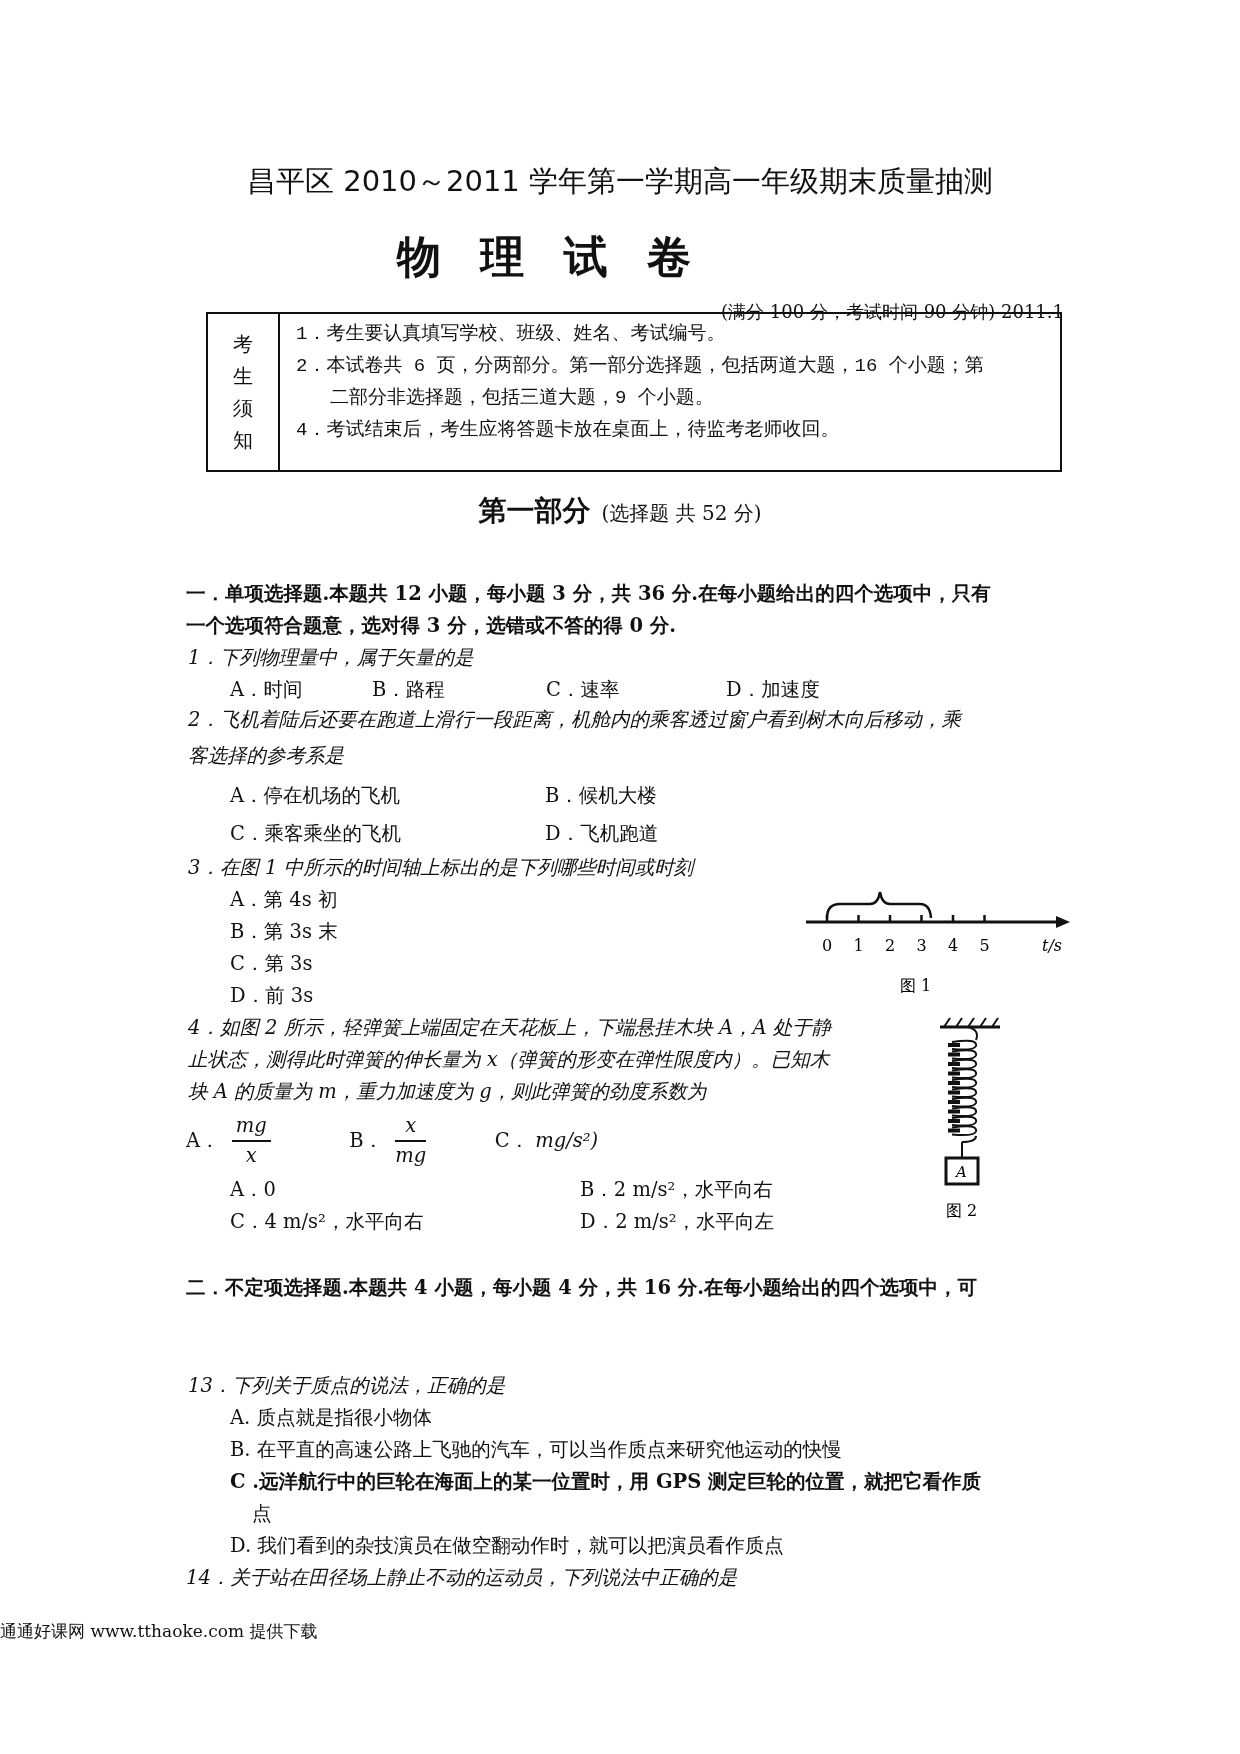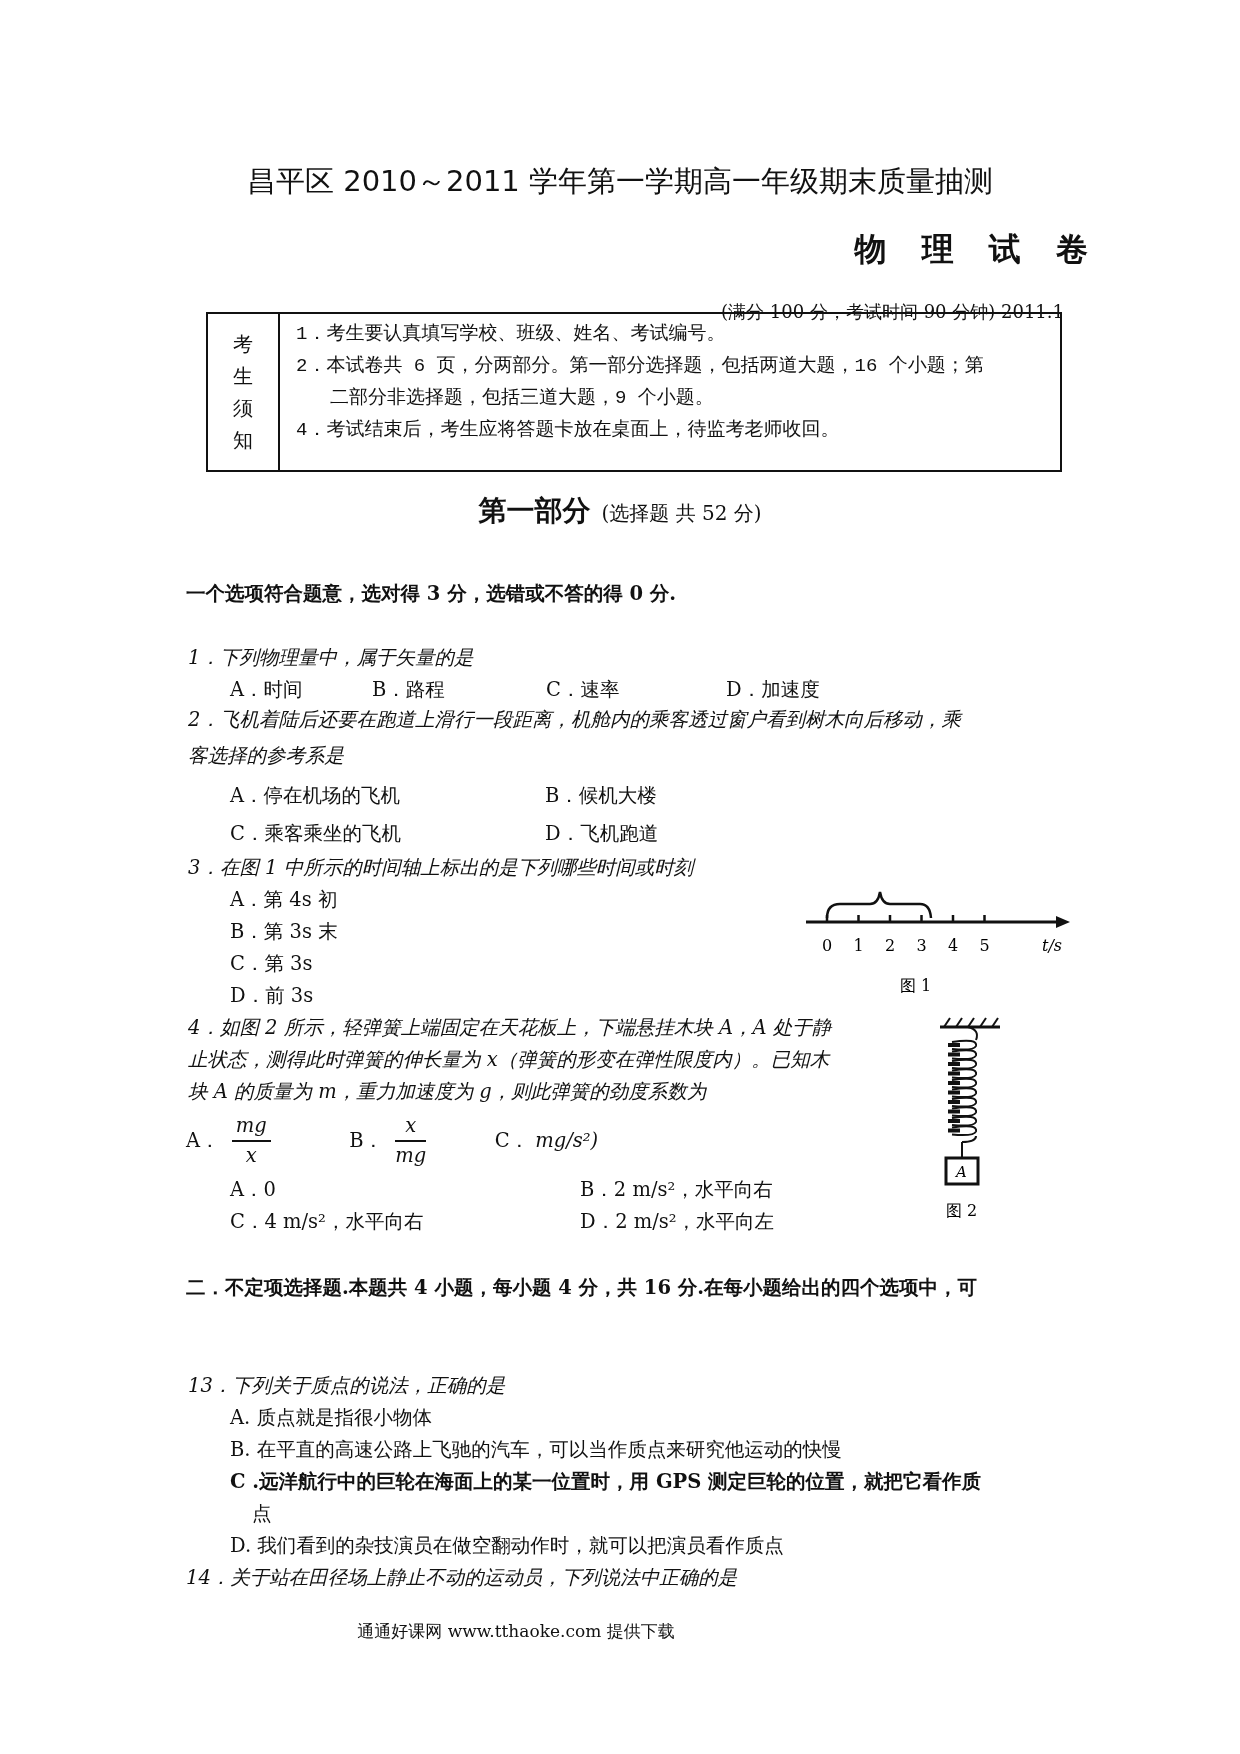--- a/index.html
+++ b/index.html
@@ -1,35 +1,35 @@
 <!DOCTYPE html>
 <html><head>
 <meta charset="utf-8">
 <style>
   html, body { margin: 0; padding: 0; background: #ffffff; }
   body { width: 1240px; height: 1754px; position: relative; overflow: hidden; color: #111; font-family: "DejaVu Serif", "Liberation Serif", serif; }
   .abs { position: absolute; }
   .title { left: 0; width: 1240px; top: 162px; text-align: center; font-family: "DejaVu Sans", sans-serif; font-size: 29px; letter-spacing: 0; }
-  .subtitle { left: 0; width: 1100px; top: 228px; text-align: right; font-family: "DejaVu Sans", sans-serif; font-size: 32px; font-weight: bold; letter-spacing: 12px; }
+  .subtitle { left: 0; width: 1100px; top: 228px; text-align: center; font-family: "DejaVu Sans", sans-serif; font-size: 44px; font-weight: bold; letter-spacing: 12px; }
   .meta { right: 176px; top: 300px; font-size: 18px; }
   .notice { left: 206px; top: 312px; width: 856px; height: 160px; border: 2px solid #111; box-sizing: border-box; display: flex; }
   .notice-label { width: 70px; border-right: 2px solid #111; display: flex; flex-direction: column; justify-content: center; align-items: center; font-size: 20px; line-height: 32px; }
   .notice-body { flex: 1; padding: 4px 0 0 16px; font-size: 19px; line-height: 32px; font-family: Liberation Mono, monospace; }
   .notice-body .row { white-space: nowrap; }
   .notice-body .indent { padding-left: 34px; }
   .part-heading { left: 0; width: 1240px; top: 492px; text-align: center; }
   .part-heading .big { font-family: "DejaVu Sans", sans-serif; font-size: 28px; font-weight: bold; }
   .part-heading .small { font-size: 20px; margin-left: 6px; }
   .sec { left: 186px; width: 880px; font-size: 19.5px; line-height: 32px; font-weight: bold; }
   .q { left: 188px; font-size: 19.5px; line-height: 32px; white-space: nowrap; font-style: italic; }
   .opt { font-size: 19.5px; line-height: 32px; white-space: nowrap; }
   .frac { display: inline-block; vertical-align: middle; text-align: center; margin: 0 6px; font-style: italic; }
   .frac span { display: block; line-height: 28px; }
   .frac .num { border-bottom: 2px solid #111; padding: 0 4px; }
-  .footer { left: 0; width: 1032px; top: 1620px; text-align: center; font-size: 17px; }
+  .footer { left: 0; width: 1032px; top: 1620px; text-align: left; font-size: 17px; }
   i { font-style: italic; }
 </style>
 </head>
 <body>
 
 <div class="abs title">昌平区 2010～2011 学年第一学期高一年级期末质量抽测</div>
 <div class="abs subtitle">物 理 试 卷</div>
 <div class="abs meta">(满分 100 分，考试时间 90 分钟)   2011.1</div>
 
 <div class="abs notice">
@@ -46,20 +46,21 @@
     <div class="row">4．考试结束后，考生应将答题卡放在桌面上，待监考老师收回。</div>
   </div>
 </div>
 
 <div class="abs part-heading">
   <span class="big">第一部分</span>
   <span class="small">(选择题  共 52 分)</span>
 </div>
 
 <div class="abs sec" style="top:578px;">
+  <div>一．单项选择题.本题共 12 小题，每小题 3 分，共 36 分.在每小题给出的四个选项中，只有</div>
   <div>一个选项符合题意，选对得 3 分，选错或不答的得 0 分.</div>
 </div>
 
 <div class="abs q" style="top:642px;">1．下列物理量中，属于矢量的是</div>
 <div class="abs opt" style="top:674px; left:230px;">A．时间</div>
 <div class="abs opt" style="top:674px; left:372px;">B．路程</div>
 <div class="abs opt" style="top:674px; left:546px;">C．速率</div>
 <div class="abs opt" style="top:674px; left:726px;">D．加速度</div>
 
 <div class="abs q" style="top:704px;">2．飞机着陆后还要在跑道上滑行一段距离，机舱内的乘客透过窗户看到树木向后移动，乘</div>

